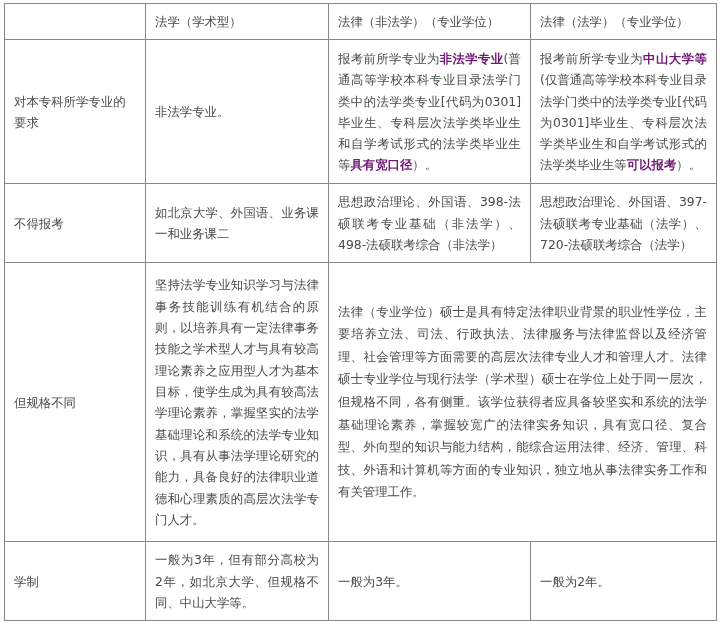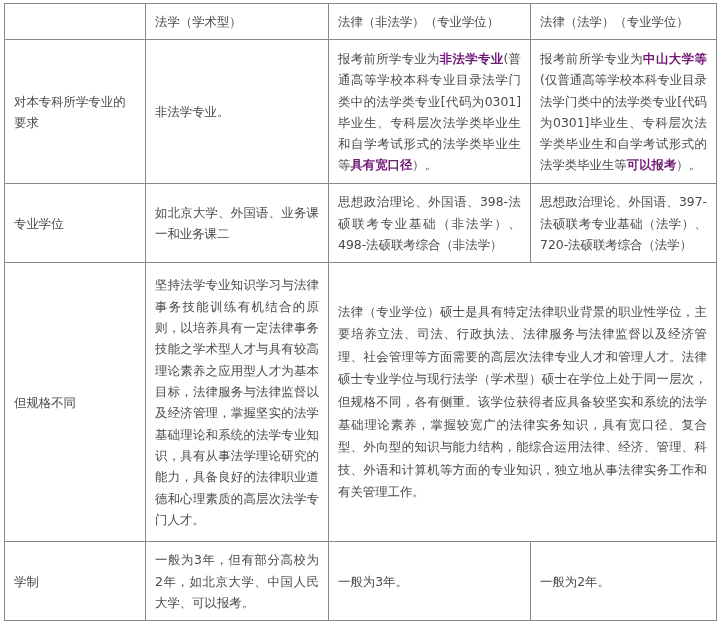--- a/index.html
+++ b/index.html
@@ -131,46 +131,46 @@
         </td>
         <td class="body-cell top">
           <p>报考前所学专业为<b class="em">非法学专业</b>(普通高等学校本科专业目录法学门类中的法学类专业[代码为0301]毕业生、专科层次法学类毕业生和自学考试形式的法学类毕业生等<b class="em">具有宽口径</b>）。</p>
         </td>
         <td class="body-cell top">
           <p>报考前所学专业为<b class="em">中山大学等</b>(仅普通高等学校本科专业目录法学门类中的法学类专业[代码为0301]毕业生、专科层次法学类毕业生和自学考试形式的法学类毕业生等<b class="em">可以报考</b>）。</p>
         </td>
       </tr>
 
       <tr class="r-sub">
-        <td class="rowlabel">专业学位</td>
+        <td class="rowlabel">不得报考</td>
         <td class="body-cell">
           <p>如北京大学、外国语、业务课一和业务课二</p>
         </td>
         <td class="body-cell">
           <p>思想政治理论、外国语、398-法硕联考专业基础（非法学）、498-法硕联考综合（非法学）</p>
         </td>
         <td class="body-cell">
           <p>思想政治理论、外国语、397-法硕联考专业基础（法学）、720-法硕联考综合（法学）</p>
         </td>
       </tr>
 
       <tr class="r-goal">
         <td class="rowlabel">但规格不同</td>
         <td class="body-cell">
-          <p>坚持法学专业知识学习与法律事务技能训练有机结合的原则，以培养具有一定法律事务技能之学术型人才与具有较高理论素养之应用型人才为基本目标，法律服务与法律监督以及经济管理，掌握坚实的法学基础理论和系统的法学专业知识，具有从事法学理论研究的能力，具备良好的法律职业道德和心理素质的高层次法学专门人才。</p>
+          <p>坚持法学专业知识学习与法律事务技能训练有机结合的原则，以培养具有一定法律事务技能之学术型人才与具有较高理论素养之应用型人才为基本目标，使学生成为具有较高法学理论素养，掌握坚实的法学基础理论和系统的法学专业知识，具有从事法学理论研究的能力，具备良好的法律职业道德和心理素质的高层次法学专门人才。</p>
         </td>
         <td class="body-cell wide" colspan="2">
           <p>法律（专业学位）硕士是具有特定法律职业背景的职业性学位，主要培养立法、司法、行政执法、法律服务与法律监督以及经济管理、社会管理等方面需要的高层次法律专业人才和管理人才。法律硕士专业学位与现行法学（学术型）硕士在学位上处于同一层次，但规格不同，各有侧重。该学位获得者应具备较坚实和系统的法学基础理论素养，掌握较宽广的法律实务知识，具有宽口径、复合型、外向型的知识与能力结构，能综合运用法律、经济、管理、科技、外语和计算机等方面的专业知识，独立地从事法律实务工作和有关管理工作。</p>
         </td>
       </tr>
 
       <tr class="r-years">
         <td class="rowlabel">学制</td>
         <td class="body-cell">
-          <p>一般为3年，但有部分高校为2年，如北京大学、中国人民大学、可以报考。</p>
+          <p>一般为3年，但有部分高校为2年，如北京大学、但规格不同、中山大学等。</p>
         </td>
         <td class="body-cell">
           <p>一般为3年。</p>
         </td>
         <td class="body-cell">
           <p>一般为2年。</p>
         </td>
       </tr>
     </tbody>
   </table>

